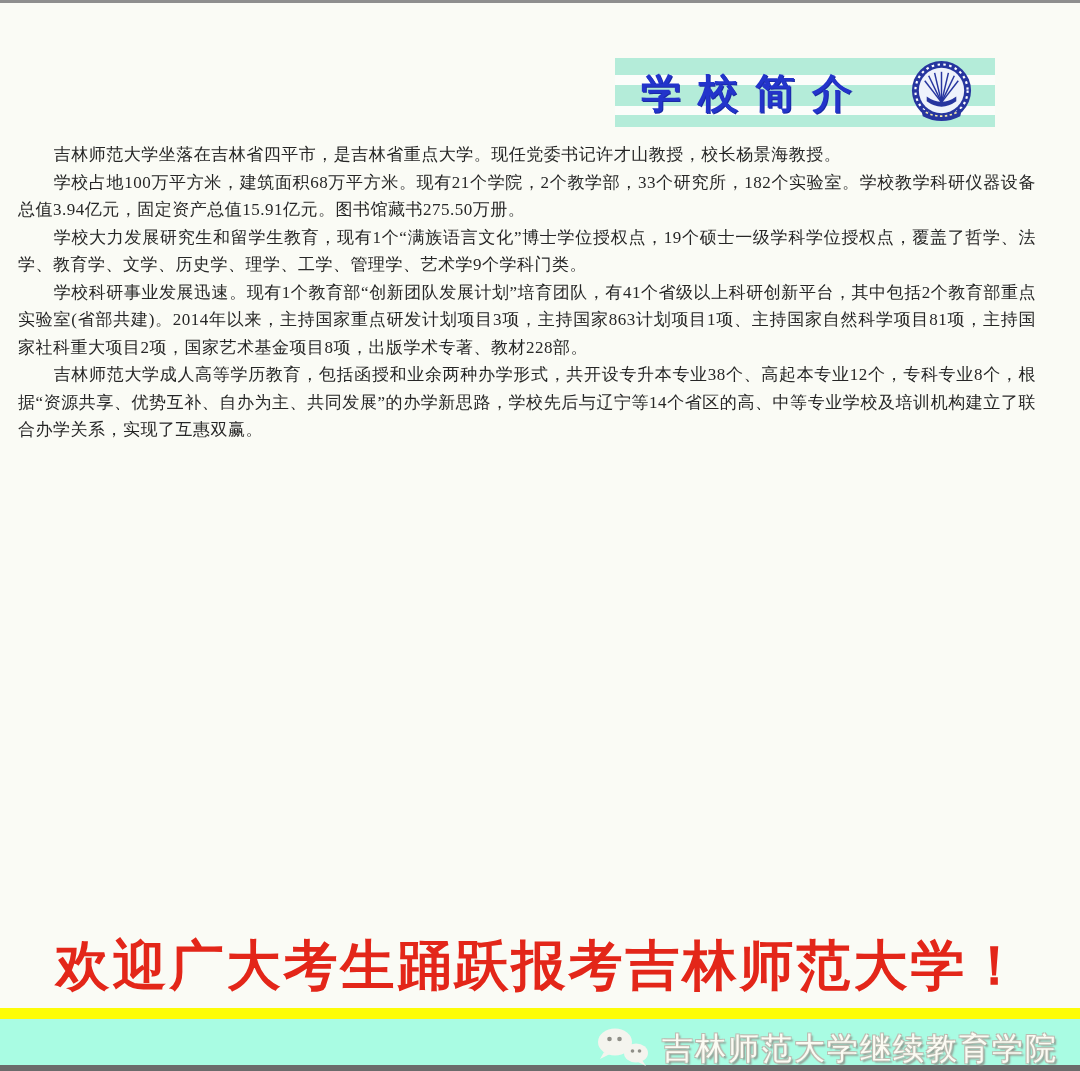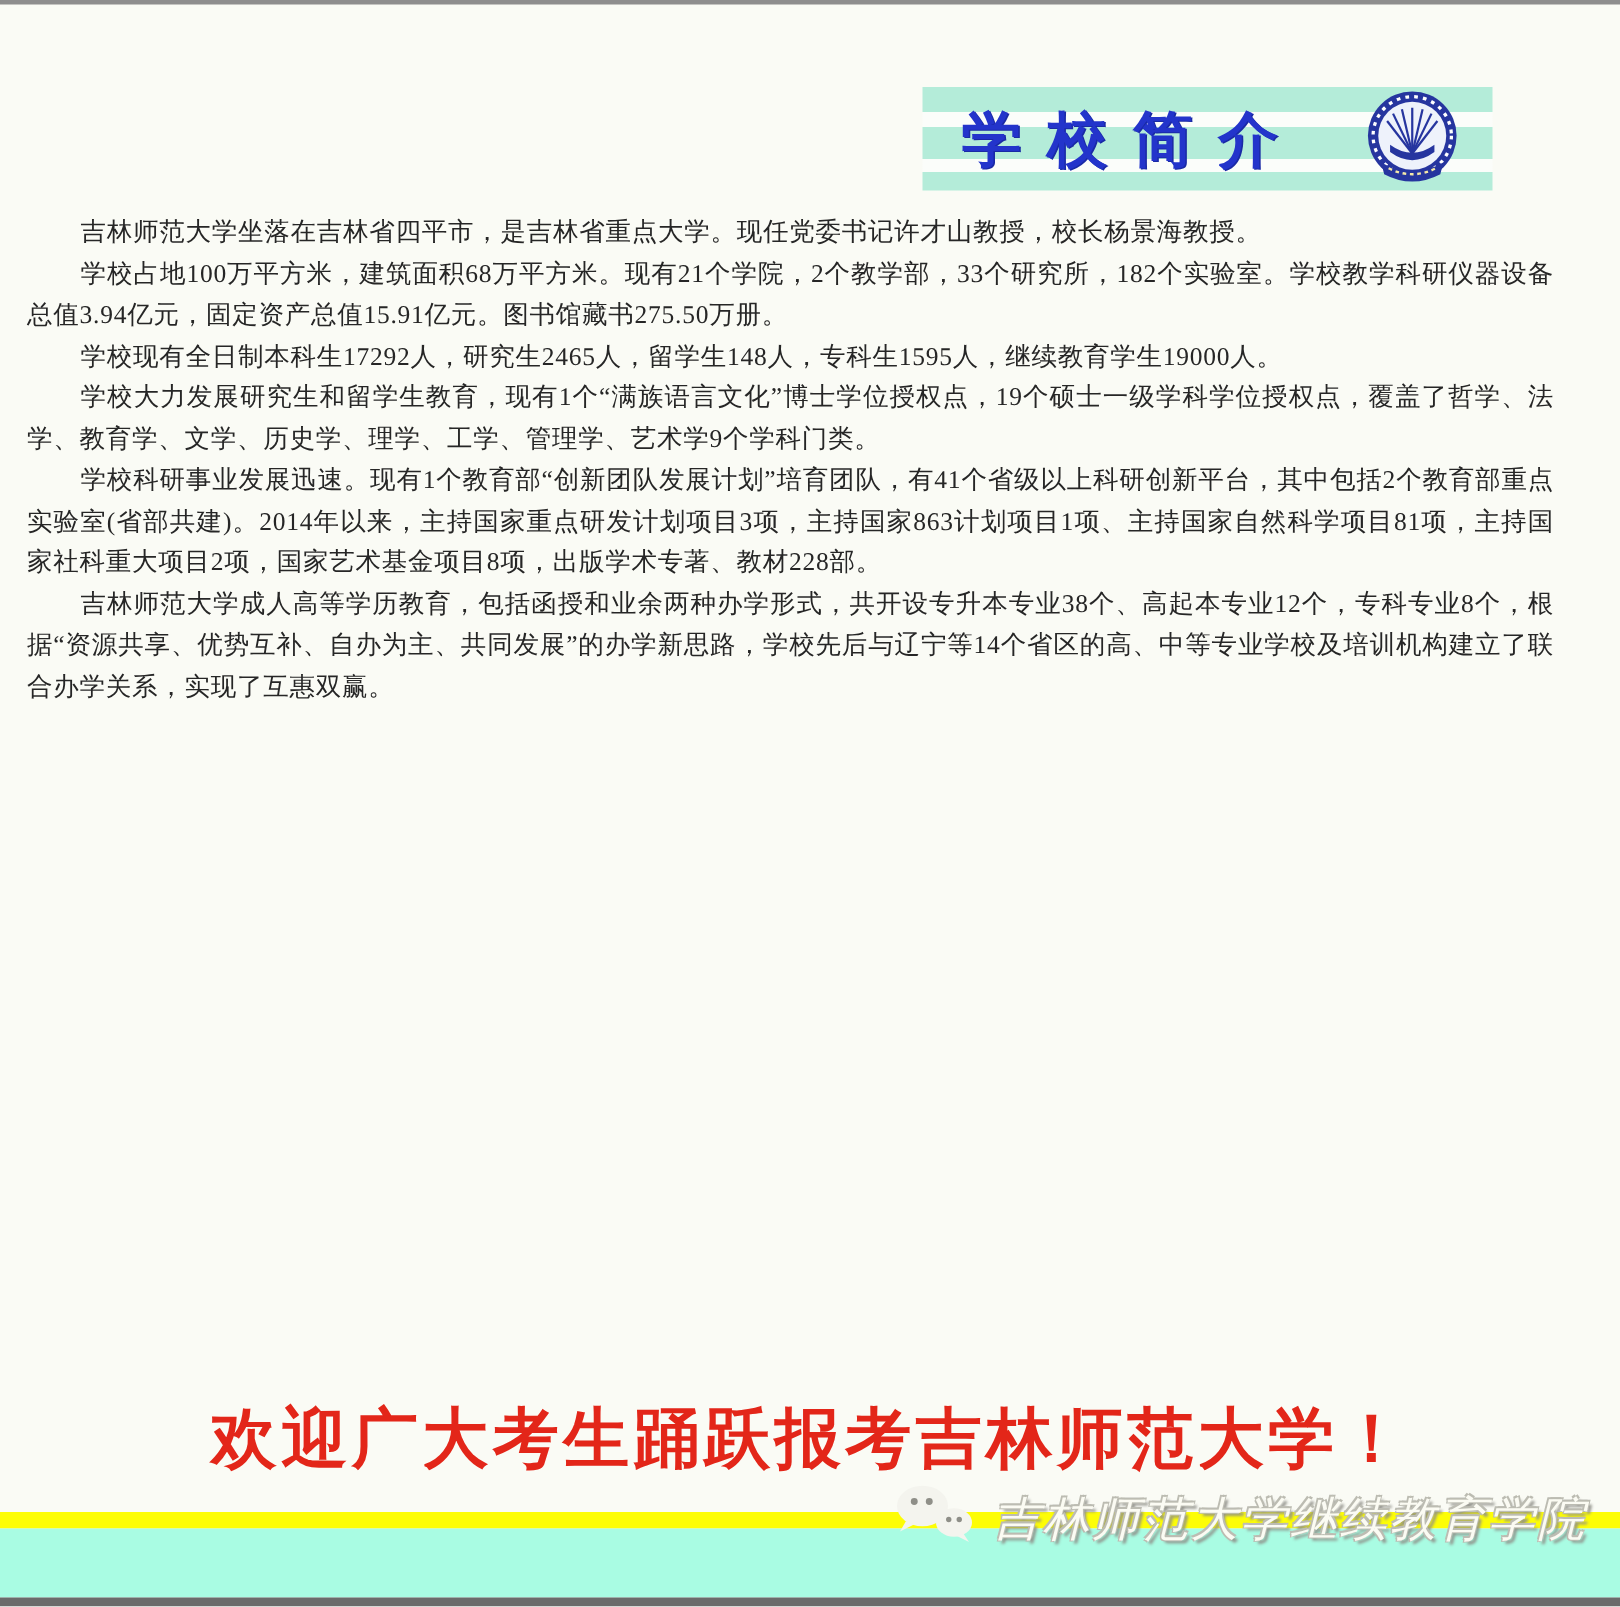--- a/index.html
+++ b/index.html
@@ -49,42 +49,42 @@
     line-height:27.5px;
     letter-spacing:0.5px;
     color:#262626;
     text-align:justify;
     text-indent:2.1em;
   }
   
   .headline{
     position:absolute;top:930px;left:0;width:1080px;
     text-align:center;
-    font-size:44px;
+    font-size:54px;
     font-weight:bold;
     letter-spacing:3px;
     color:#e32619;
     font-family:"Liberation Serif","DejaVu Serif",serif;
   }
   
   .yellow-strip{
     position:absolute;top:1008px;left:0;width:1080px;height:11px;
     background:#fdfd06;
   }
   .mint-band{
     position:absolute;top:1019px;left:0;width:1080px;height:46px;
     background:#a9fce3;
   }
   .bottom-line{
     position:absolute;top:1065px;left:0;width:1080px;height:6px;
     background:#6b6b6b;
   }
   .account{
-    position:absolute;top:992px;right:22px;
-    display:flex;align-items:flex-start;gap:10px;font-style:italic;
+    position:absolute;top:1028px;right:22px;
+    display:flex;align-items:flex-end;gap:10px;
   }
   .account-name{
     font-size:31px;
     letter-spacing:2px;
     color:#fbfbf3;
     white-space:nowrap;
     text-shadow:
       -1px -1px 0 #bcbcb2,
        1px -1px 0 #bcbcb2,
       -1px  1px 0 #bcbcb2,
@@ -117,21 +117,20 @@
       </g>
       <path d="M19 38 Q34 49 49 38 L49 43 Q34 54 19 43 Z" fill="#26359f"></path>
       <path d="M13 50 Q34 62 55 50 L53 58 Q34 68 15 58 Z" fill="#26359f"></path>
       <path d="M18 54 Q34 62 50 54" fill="none" stroke="#f5e9a8" stroke-width="1.6" stroke-dasharray="2.5 2.5"></path>
     </svg>
   </div>
 
   <div class="article">
     <p>吉林师范大学坐落在吉林省四平市，是吉林省重点大学。现任党委书记许才山教授，校长杨景海教授。</p>
     <p>学校占地100万平方米，建筑面积68万平方米。现有21个学院，2个教学部，33个研究所，182个实验室。学校教学科研仪器设备总值3.94亿元，固定资产总值15.91亿元。图书馆藏书275.50万册。</p>
-    <p>学校现有全日制本科生17292人，研究生2465人，留学生148人，专科生1595人，继续教育学生19000人。</p>
     <p>学校大力发展研究生和留学生教育，现有1个“满族语言文化”博士学位授权点，19个硕士一级学科学位授权点，覆盖了哲学、法学、教育学、文学、历史学、理学、工学、管理学、艺术学9个学科门类。</p>
     <p>学校科研事业发展迅速。现有1个教育部“创新团队发展计划”培育团队，有41个省级以上科研创新平台，其中包括2个教育部重点实验室(省部共建)。2014年以来，主持国家重点研发计划项目3项，主持国家863计划项目1项、主持国家自然科学项目81项，主持国家社科重大项目2项，国家艺术基金项目8项，出版学术专著、教材228部。</p>
     <p>吉林师范大学成人高等学历教育，包括函授和业余两种办学形式，共开设专升本专业38个、高起本专业12个，专科专业8个，根据“资源共享、优势互补、自办为主、共同发展”的办学新思路，学校先后与辽宁等14个省区的高、中等专业学校及培训机构建立了联合办学关系，实现了互惠双赢。</p>
   </div>
 
   <div class="headline">欢迎广大考生踊跃报考吉林师范大学！</div>
 
   <div class="yellow-strip"></div>
   <div class="mint-band"></div>
   <div class="bottom-line"></div>

